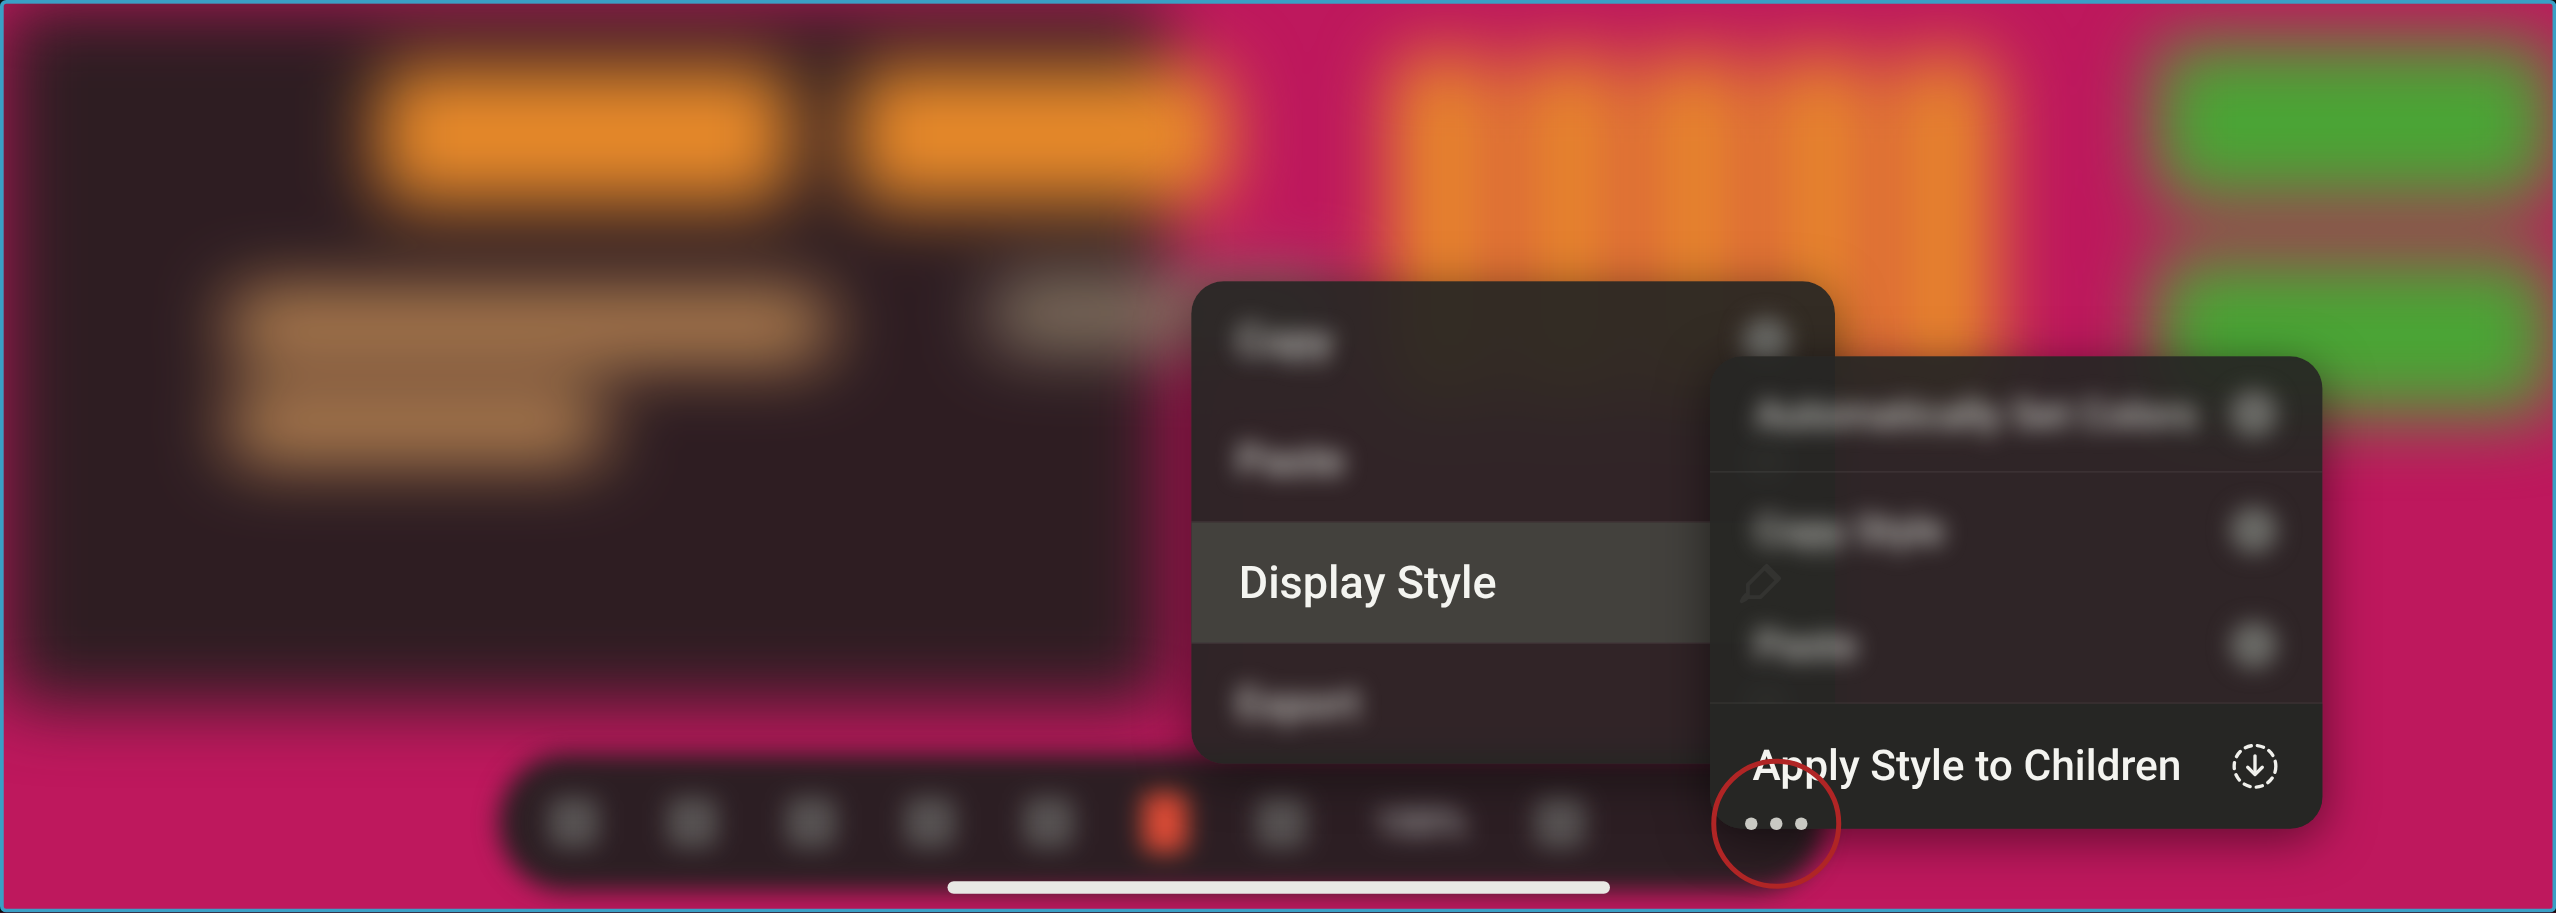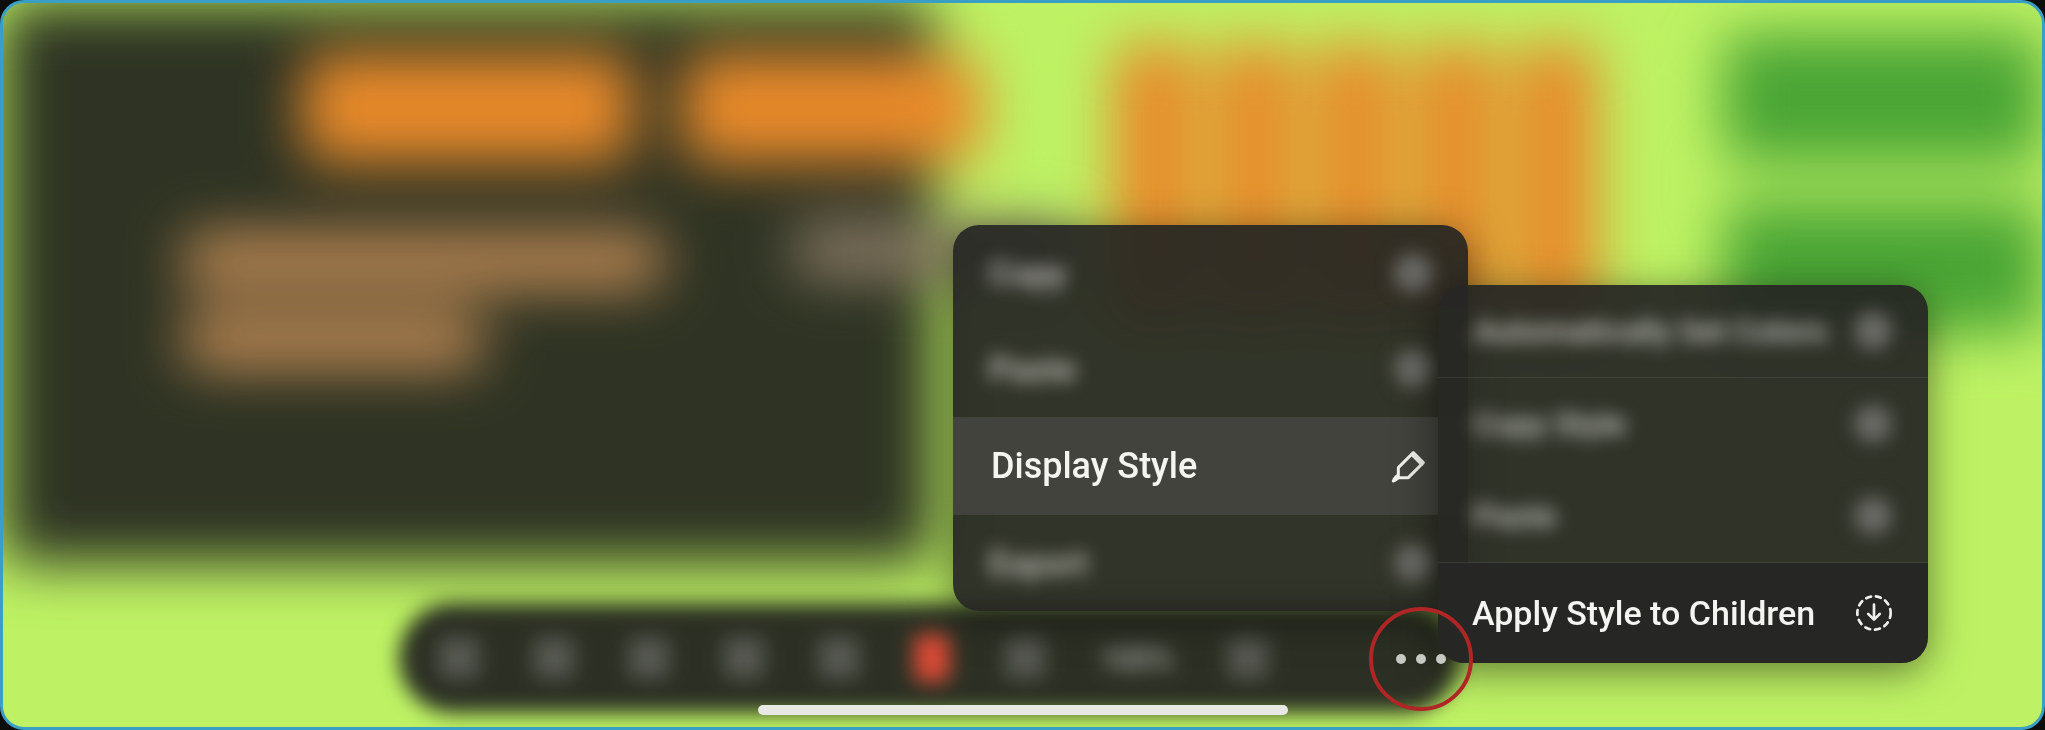--- a/index.html
+++ b/index.html
@@ -9,23 +9,23 @@
     height: 730px;
     overflow: hidden;
     font-family: -apple-system, BlinkMacSystemFont, "Segoe UI", Roboto, sans-serif;
     background: #0d0d0c;
   }
 
   .viewport {
     position: relative;
     width: 2045px;
     height: 730px;
-    background: #bef264;
+    background: #be185d;
     border: 3px solid #3a9fc5;
-    border-radius: 24px;
+    border-radius: 5px;
     box-sizing: border-box;
     overflow: hidden;
   }
 
   
   .blur-layer {
     position: absolute;
     inset: 0;
     filter: blur(28px);
     z-index: 0;
@@ -124,21 +124,21 @@
     height: 96px;
     background: rgba(70,70,66,0.85);
     color: #f4f4f0;
     font-size: 36px;
     font-weight: 500;
   }
 
   
   .menu2 {
     position: absolute;
-    left: 1435px;
+    left: 1365px;
     top: 282px;
     width: 490px;
     background: rgba(38,38,36,0.94);
     border-radius: 26px;
     z-index: 5;
     overflow: hidden;
     box-shadow: 0 8px 40px rgba(0,0,0,0.5);
   }
   .menu2 .blurred-row { height:92px; font-size:32px; }
   .menu2 .sharp-row {

